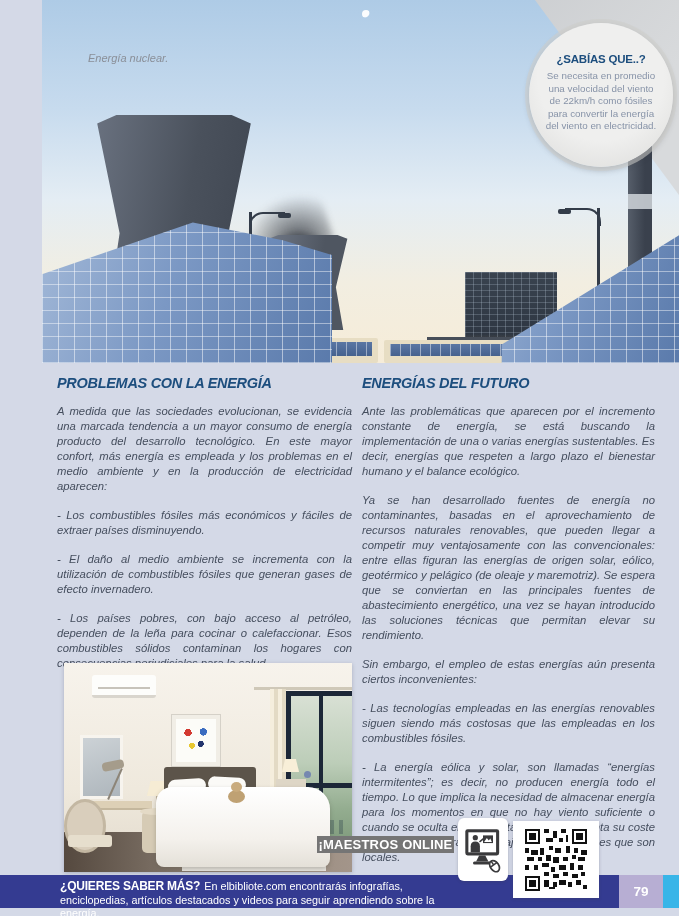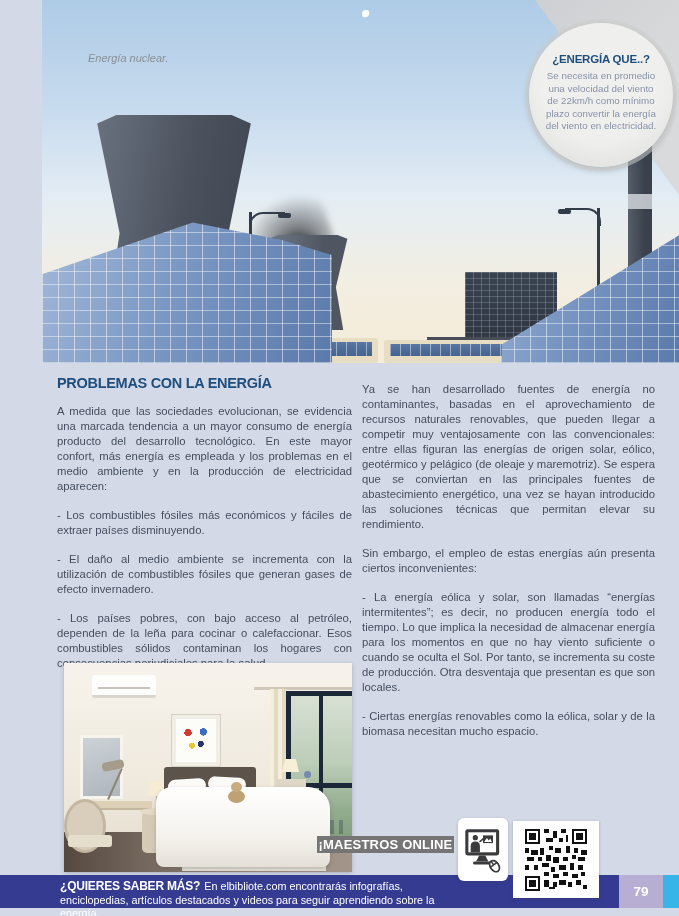--- a/index.html
+++ b/index.html
@@ -64,21 +64,21 @@
       repeating-linear-gradient(90deg, rgba(255,255,255,.45) 0 1px, transparent 1px 10px),
       linear-gradient(180deg,#5a76a3,#45618e);}
   
   #badge{position:absolute;left:529px;top:23px;width:144px;height:144px;border-radius:50%;
     background:radial-gradient(circle at 50% 38%, #efefee 55%, #dadad8 100%);
     box-shadow:0 0 0 4px rgba(205,205,203,.55), 0 3px 6px rgba(60,60,70,.35);
     text-align:center;z-index:5;}
   #badge .b-title{margin-top:30px;font-size:11.5px;font-weight:bold;color:#1d4e7e;letter-spacing:-.2px;}
   #badge .b-body{margin:5px 13px 0;font-size:9.8px;line-height:12.5px;color:#8793a8;}
   
-  .col{position:absolute;width:295px;color:#454e5e;font-size:11.3px;line-height:15px;text-align:justify;}
+  .col{position:absolute;width:295px;color:#454e5e;font-size:11.3px;line-height:15px;text-align:justify;font-style:italic;}
   .col h2{margin:0 0 13px;font-size:14.5px;font-weight:bold;color:#1d4e7e;letter-spacing:-.3px;}
   .col p{margin:6px 0 14px;}
   #colL{left:57px;top:376px;}
   #colR{left:362px;top:376px;width:293px;}
   
   #bedroom{position:absolute;left:64px;top:663px;width:288px;height:209px;overflow:hidden;
     background:linear-gradient(180deg,#f7f3ec 0%,#efe9dd 60%,#e2dacc 100%);
     box-shadow:0 1px 4px rgba(70,75,95,.3);}
   #bedroom .floor{position:absolute;left:0;bottom:0;width:100%;height:40px;
     background:linear-gradient(90deg,#55493f 0%,#7c7065 35%,#97897b 70%,#a3958a 100%);}
@@ -180,35 +180,38 @@
     <div class="panelrow" style="left:342px;top:340px;width:182px;height:23px;">
         <div class="cells"></div>
       </div>
     <div class="solar" id="solarL"></div>
     <div class="solar" id="solarR"></div>
 
     <div class="caption">Energía nuclear.</div>
   </div>
 
   <div id="badge">
-    <div class="b-title">¿ENERGÍA QUE..?</div>
-    <div class="b-body">Se necesita en promedio una velocidad del viento de 22km/h como mínimo plazo convertir la energía del viento en electricidad.</div>
+    <div class="b-title">¿SABÍAS QUE..?</div>
+    <div class="b-body">Se necesita en promedio una velocidad del viento de 22km/h como fósiles para convertir la energía del viento en electricidad.</div>
   </div>
 
   <div class="col" id="colL">
     <h2>PROBLEMAS CON LA ENERGÍA</h2>
     <p>A medida que las sociedades evolucionan, se evidencia una marcada tendencia a un mayor consumo de energía producto del desarrollo tecnológico. En este mayor confort, más energía es empleada y los problemas en el medio ambiente y en la producción de electricidad aparecen:</p>
     <p>- Los combustibles fósiles más económicos y fáciles de extraer países disminuyendo.</p>
     <p>- El daño al medio ambiente se incrementa con la utilización de combustibles fósiles que generan gases de efecto invernadero.</p>
     <p>- Los países pobres, con bajo acceso al petróleo, dependen de la leña para cocinar o calefaccionar. Esos combustibles sólidos contaminan los hogares con consecuencias perjudiciales para la salud.</p>
   </div>
 
   <div class="col" id="colR">
+    <h2>ENERGÍAS DEL FUTURO</h2>
+    <p>Ante las problemáticas que aparecen por el incremento constante de energía, se está buscando la implementación de una o varias energías sustentables. Es decir, energías que respeten a largo plazo el bienestar humano y el balance ecológico.</p>
     <p>Ya se han desarrollado fuentes de energía no contaminantes, basadas en el aprovechamiento de recursos naturales renovables, que pueden llegar a competir muy ventajosamente con las convencionales: entre ellas figuran las energías de origen solar, eólico, geotérmico y pelágico (de oleaje y maremotriz). Se espera que se conviertan en las principales fuentes de abastecimiento energético, una vez se hayan introducido las soluciones técnicas que permitan elevar su rendimiento.</p>
     <p>Sin embargo, el empleo de estas energías aún presenta ciertos inconvenientes:</p>
+    <p>- Las tecnologías empleadas en las energías renovables siguen siendo más costosas que las empleadas en los combustibles fósiles.</p>
     <p>- La energía eólica y solar, son llamadas “energías intermitentes”; es decir, no producen energía todo el tiempo. Lo que implica la necesidad de almacenar energía para los momentos en que no hay viento suficiente o cuando se oculta el Sol. Por tanto, se incrementa su coste de producción. Otra desventaja que presentan es que son locales.</p>
     <p>- Ciertas energías renovables como la eólica, solar y de la biomasa necesitan mucho espacio.</p>
   </div>
 
   <div id="bedroom">
     <div class="floor"></div>
     <div class="rod"></div>
     <div class="window">
       <div class="city"></div>
       <div class="mull-h"></div>

